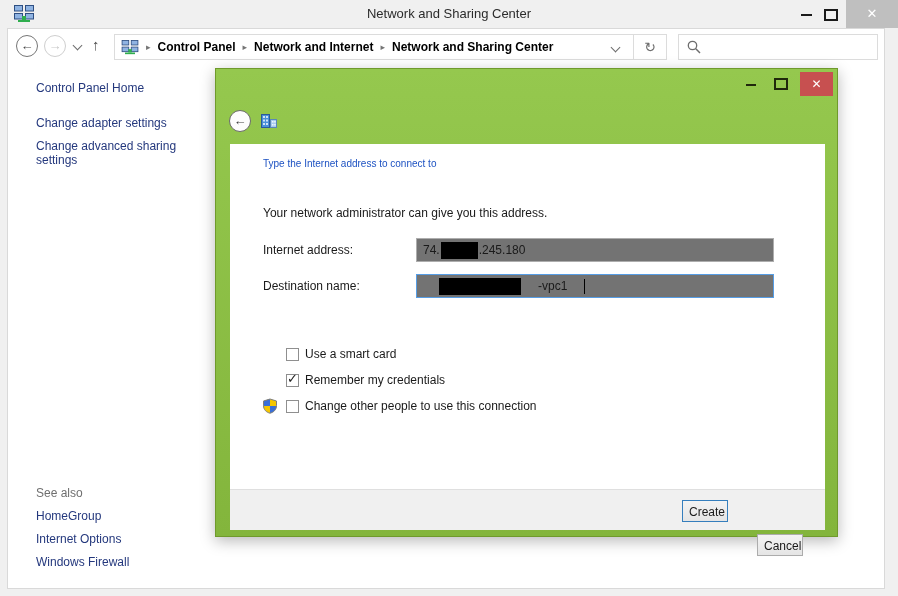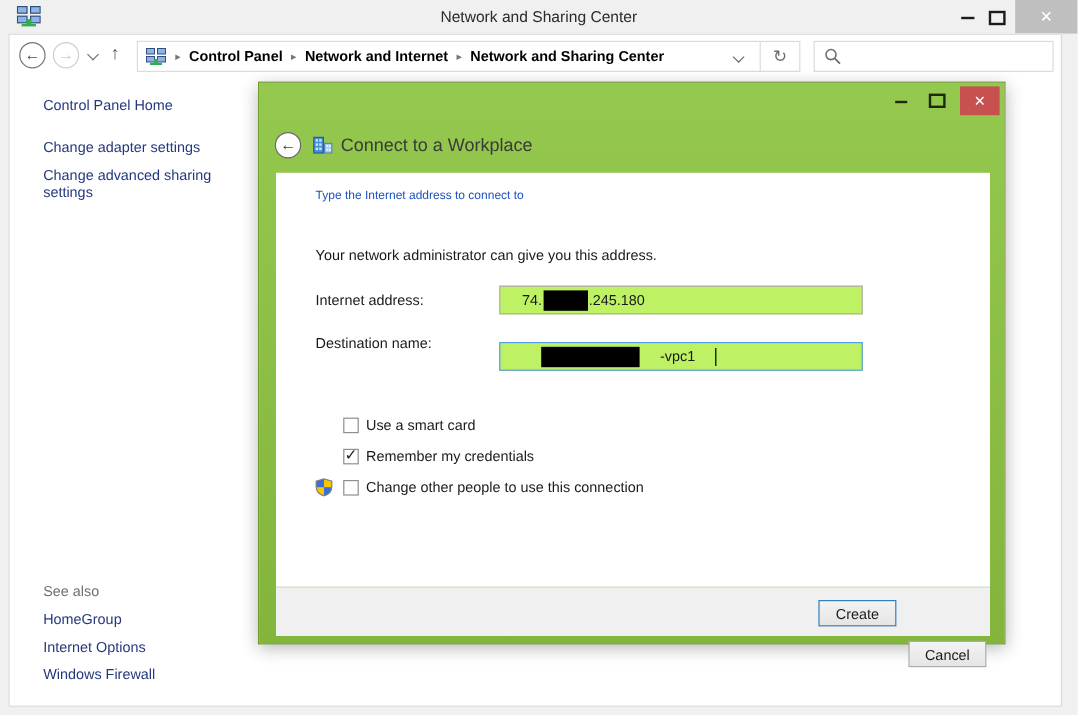--- a/index.html
+++ b/index.html
@@ -53,37 +53,37 @@
              color:#fff;font-size:12px;line-height:24px;text-align:center;}
   .dlg-back{position:absolute;left:13px;top:41px;width:22px;height:22px;border-radius:50%;
             box-sizing:border-box;border:1px solid #6b6b6b;background:#fdfdfd;color:#3f3f3f;
             text-align:center;line-height:20px;font-size:13px;}
   .dlg-app-icon{position:absolute;left:44px;top:43px;display:flex;}
   .dlg-title{position:absolute;left:68px;top:44px;font-size:15px;color:#3a3a3a;}
   .dlg-content{position:absolute;left:14px;top:75px;width:595px;height:345px;background:#fff;}
   .dlg-heading{position:absolute;left:33px;top:14px;font-size:10px;color:#1d52c2;}
   .dlg-desc{position:absolute;left:33px;top:62px;font-size:12px;}
   .fld-label{position:absolute;font-size:12px;}
-  .fld-input{position:absolute;left:186px;width:303px;height:24px;box-sizing:border-box;
-             border:1px solid #adadad;background:#bef264;display:flex;align-items:center;
-             font-size:12px;padding-left:18px;}
+  .fld-input{position:absolute;left:186px;width:358px;height:24px;box-sizing:border-box;
+             border:1px solid #adadad;background:#737373;display:flex;align-items:center;
+             font-size:12px;padding-left:6px;}
   .fld-input.focused{border-color:#569de5;}
   .redact{background:#000;height:17px;display:inline-block;}
   .redact.r1{width:37px;margin:0 1px;}
   .redact.r2{width:82px;margin-right:1px;}
   .caret{width:1px;height:15px;background:#000;margin-left:1px;}
   .chk-box{position:absolute;width:13px;height:13px;box-sizing:border-box;border:1px solid #8f8f8f;
            background:#fff;}
   .chk-mark{position:absolute;left:0px;top:-4px;font-size:13px;font-weight:bold;color:#222;}
   .chk-label{position:absolute;font-size:12px;}
   .shield{position:absolute;left:32px;top:254px;display:flex;}
   .dlg-note{position:absolute;left:74px;top:276px;font-size:12px;}
   .dlg-footer{position:absolute;left:14px;top:420px;width:595px;height:41px;background:#f0f0f0;
               border-top:1px solid #dfdfdf;box-sizing:border-box;}
-  .btn{position:absolute;top:10px;width:65px;height:22px;box-sizing:border-box;font-size:12px;
+  .btn{position:absolute;top:10px;width:46px;height:22px;box-sizing:border-box;font-size:12px;
        font-family:inherit;background:linear-gradient(#f3f3f3,#e5e5e5);color:#1a1a1a;
        text-align:center;line-height:20px;cursor:pointer;}
   .btn-create{left:452px;border:1px solid #357ebd;}
   .btn-cancel{left:527px;border:1px solid #acacac;margin-top:34px;}
 </style>
 </head>
 <body>
 
 <div class="titlebar">
   <span class="win-icon">
@@ -178,35 +178,34 @@
         <rect x="6" y="7.5" width="2" height="2" fill="#cfe3f7"></rect>
       <rect x="3" y="11" width="2" height="2" fill="#cfe3f7"></rect>
         <rect x="6" y="11" width="2" height="2" fill="#cfe3f7"></rect>
       <rect x="10.5" y="7.5" width="6" height="8" fill="#a8cdf0" stroke="#5a87b8"></rect>
       <rect x="12" y="9" width="1.5" height="1.5" fill="#eef6ff"></rect>
         <rect x="14.2" y="9" width="1.5" height="1.5" fill="#eef6ff"></rect>
       <rect x="12" y="12" width="1.5" height="1.5" fill="#eef6ff"></rect>
         <rect x="14.2" y="12" width="1.5" height="1.5" fill="#eef6ff"></rect>
     </svg>
   </span>
-  <div class="dlg-title">Connect to a Workplace</div>
 
   <div class="dlg-content">
     <div class="dlg-heading">Type the Internet address to connect to</div>
     <div class="dlg-desc">Your network administrator can give you this address.</div>
 
     <div class="fld-label" style="left:33px;top:99px;">Internet address:</div>
     <div class="fld-input" style="top:94px;">
       <span>74.</span>
       <span class="redact r1"></span>
       <span>.245.180</span>
     </div>
 
     <div class="fld-label" style="left:33px;top:135px;">Destination name:</div>
-    <div class="fld-input focused" style="top:141px;gap:16px;">
+    <div class="fld-input focused" style="top:130px;gap:16px;">
       <span></span>
       <span class="redact r2"></span>
       <span>-vpc1</span>
       <span class="caret"></span>
     </div>
 
     <div class="chk-box" style="left:56px;top:204px;"></div>
     <div class="chk-label" style="left:75px;top:203px;">Use a smart card</div>
 
     <div class="chk-box" style="left:56px;top:230px;">

